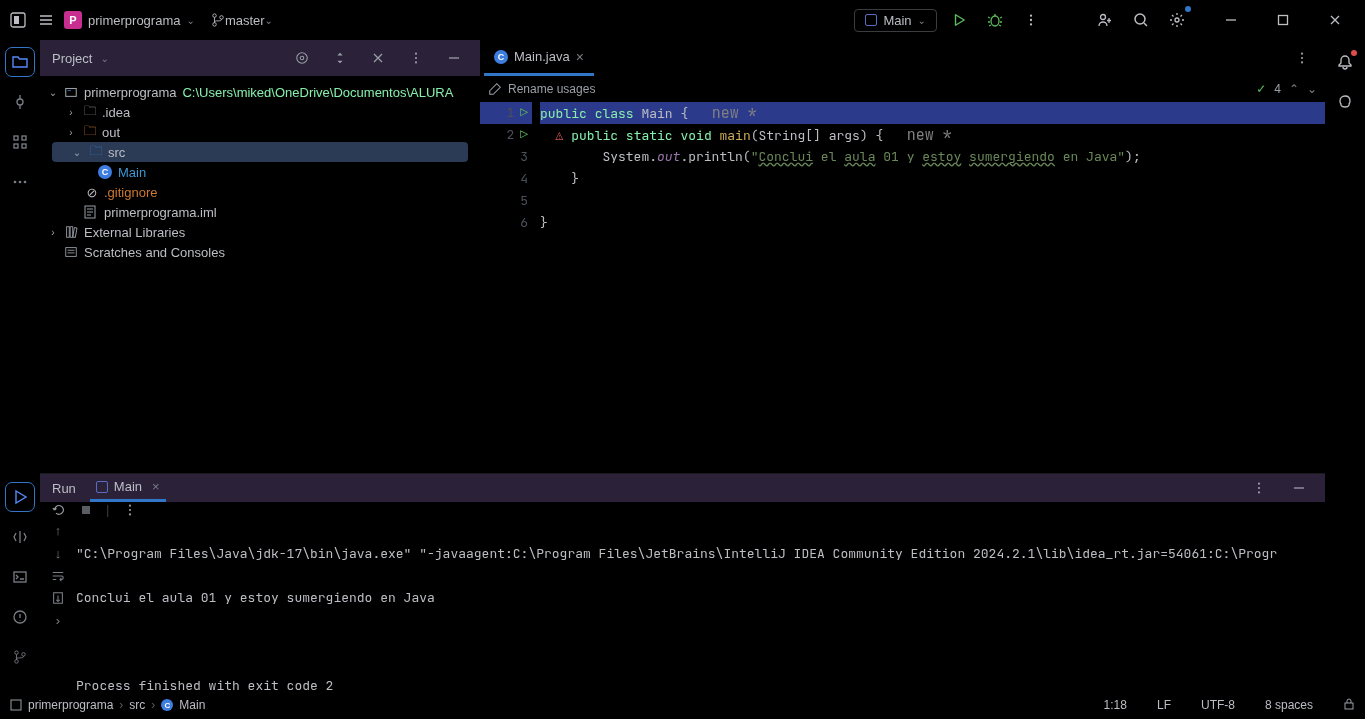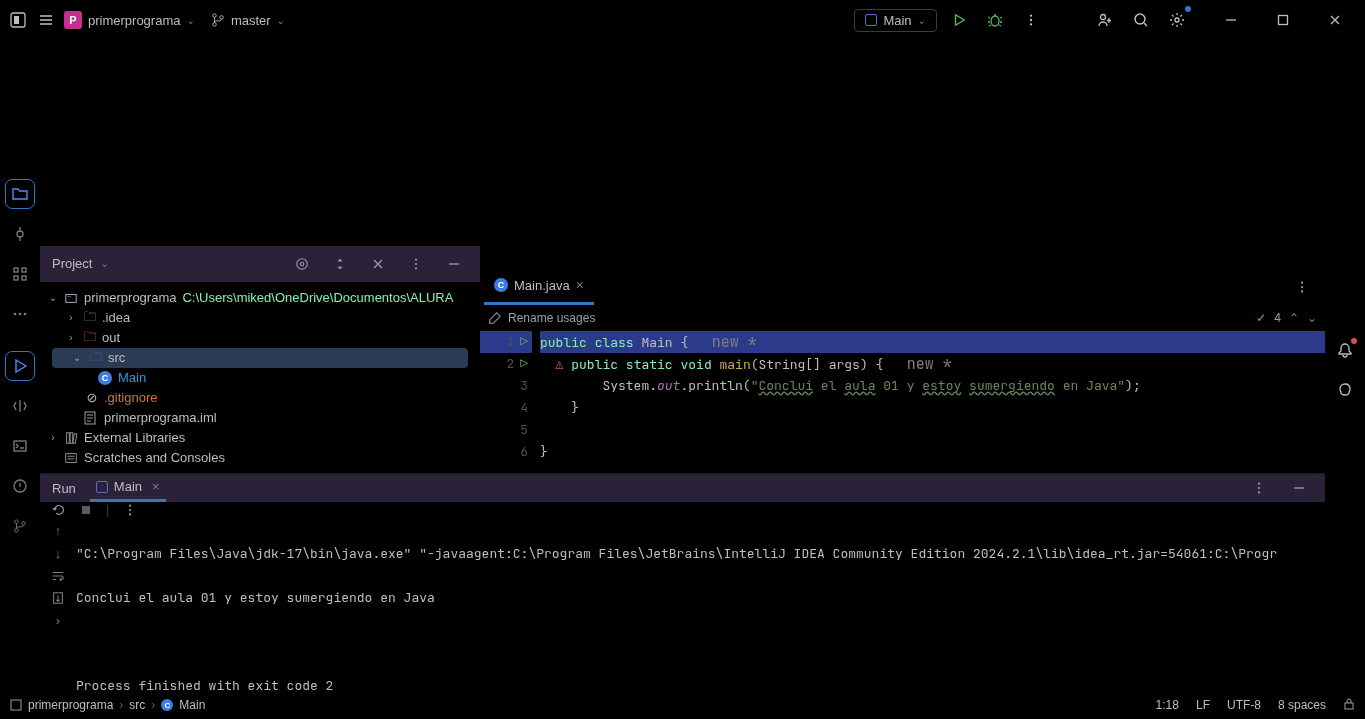--- a/index.html
+++ b/index.html
@@ -17,32 +17,31 @@
   height: 40px;
   background: #000;
   display: flex;
   align-items: center;
   padding: 0 8px;
   gap: 8px;
 }
 .tb-icon { width: 20px; height: 20px; display: flex; align-items: center; justify-content: center; color: #bcbec4; cursor: pointer; }
 .proj-badge { width: 18px; height: 18px; border-radius: 3px; background: #c72e90; color: #fff; display: flex; align-items: center; justify-content: center; font-size: 11px; font-weight: 600; }
 .tb-project { display: flex; align-items: center; gap: 6px; cursor: pointer; }
-.tb-branch { display: flex; align-items: center; gap: 6px; margin-left: 8px; cursor: pointer; color: #bcbec4; }
+.tb-branch { display: flex; align-items: center; margin-left: 8px; cursor: pointer; color: #bcbec4; }
 .spacer { flex: 1; }
 .run-config { display: flex; align-items: center; gap: 6px; border: 1px solid #3a3d40; border-radius: 4px; padding: 3px 10px; cursor: pointer; }
 .run-box { width: 12px; height: 12px; border: 1.5px solid #586cc4; border-radius: 2px; }
 .icon-btn { width: 28px; height: 28px; display: flex; align-items: center; justify-content: center; cursor: pointer; color: #bcbec4; border-radius: 4px; }
 .play-green { color: #5dbb5b; }
 .window-controls { display: flex; gap: 8px; margin-left: 10px; }
 .window-controls .icon-btn { width: 44px; height: 30px; }
 .main-area {
   display: flex;
   height: calc(100% - 40px - 28px);
-  align-items: center;
 }
 .left-rail {
   width: 40px;
   background: #000;
   display: flex;
   flex-direction: column;
   align-items: center;
   padding-top: 8px;
   gap: 12px;
 }
@@ -198,21 +197,21 @@
   height: 28px;
   background: #000;
   display: flex;
   align-items: center;
   padding: 0 10px;
   font-size: 12px;
   gap: 6px;
 }
 .statusbar .crumb { display: flex; align-items: center; gap: 6px; }
 .statusbar .sep { color: #5a5d63; }
-.statusbar .right { margin-left: auto; display: flex; gap: 17px; }
+.statusbar .right { margin-left: auto; display: flex; gap: 30px; }
 svg { display: block; }
 </style>
 </head>
 <body>
 
 <div class="titlebar">
   <div class="tb-icon">
     <svg width="16" height="16" viewBox="0 0 16 16">
         <rect x="1" y="1" width="14" height="14" rx="2" fill="none" stroke="#bcbec4" stroke-width="1.3"></rect>
         <rect x="4" y="4" width="5" height="8" fill="#bcbec4"></rect>

